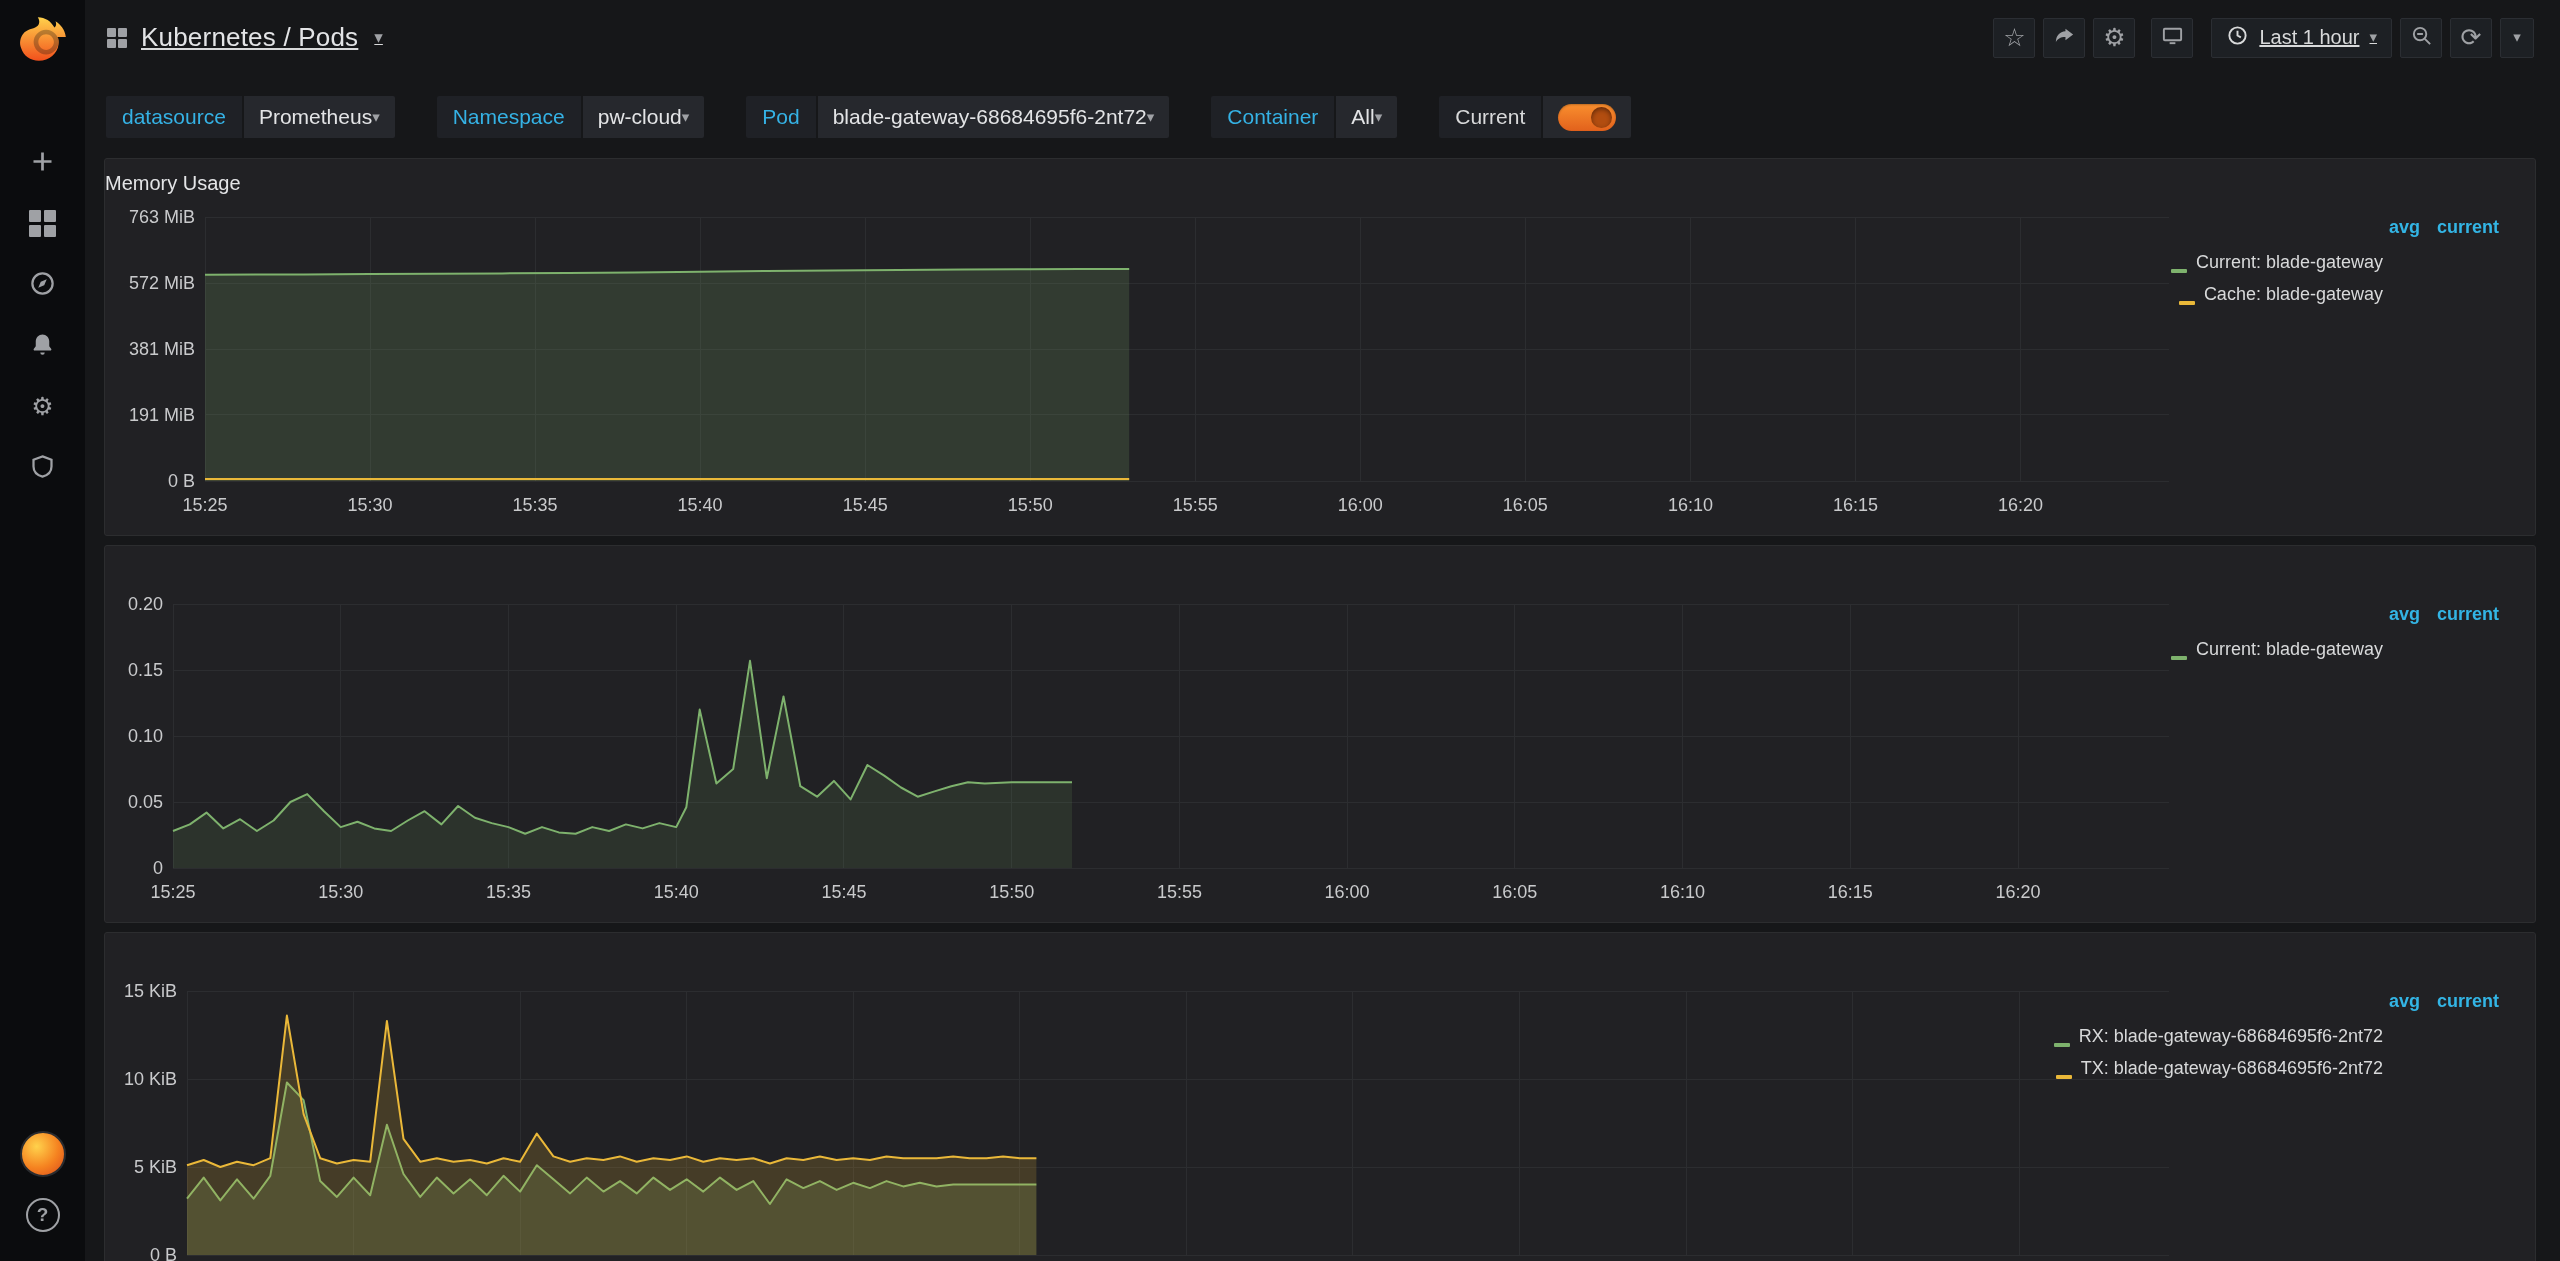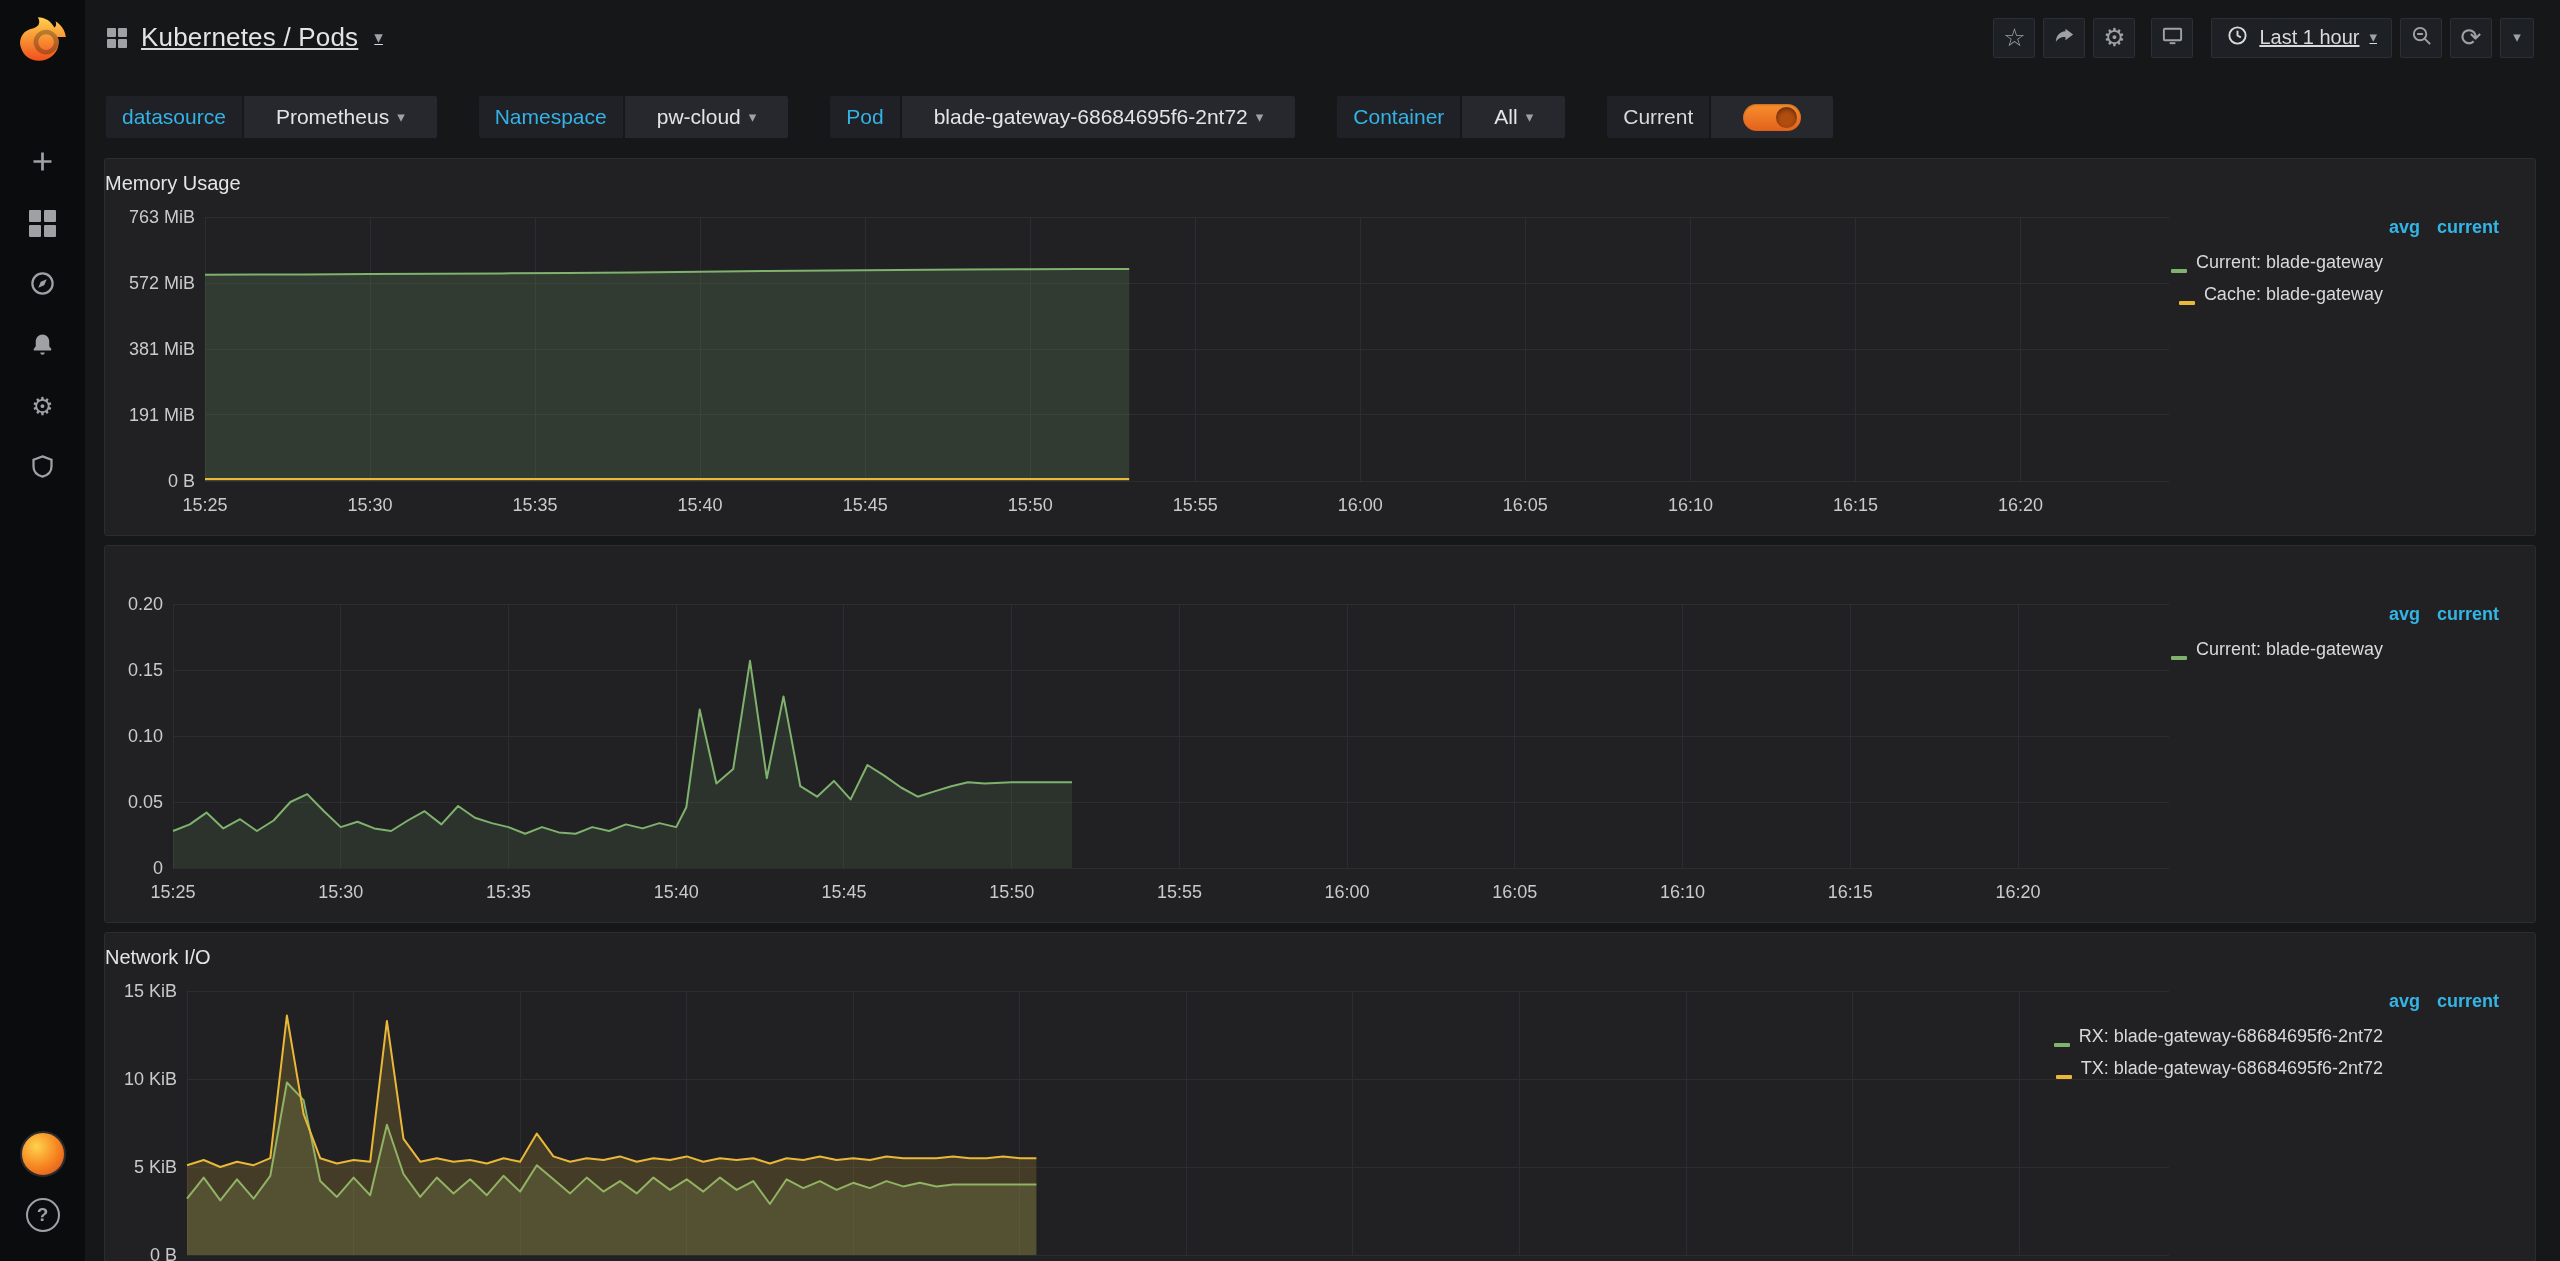--- a/index.html
+++ b/index.html
@@ -42,21 +42,21 @@
   .glyph{font-family:"DejaVu Sans","Liberation Sans",sans-serif;line-height:1;}
   .g26{font-size:25px;}
 
   
   .submenu{display:flex;align-items:flex-end;padding:21px 20px 20px 21px;gap:42px;flex-shrink:0;}
   .chip{display:flex;align-items:stretch;height:42px;}
   .chip-label{background:#1f2126;color:#35b2e5;font-size:21px;display:flex;align-items:center;
     padding:0 16px;border-radius:2px 0 0 2px;}
   .chip-label.plain{color:#d8d9da;}
   .chip-value{background:#26282d;color:#e3e4e6;font-size:21px;display:flex;align-items:center;
-    gap:8px;padding:0 32px;margin-left:2px;border-radius:0 2px 2px 0;cursor:pointer;white-space:nowrap;}
+    gap:0;padding:0 15px;margin-left:2px;border-radius:0 2px 2px 0;cursor:pointer;white-space:nowrap;}
   .vcaret{color:#9fa1a5;font-size:15px;}
   .switch{width:58px;height:27px;border-radius:14px;position:relative;cursor:pointer;
     background:linear-gradient(#f98f2e,#e2611c);box-shadow:inset 0 1px 2px rgba(0,0,0,.25);}
   .switch .knob{position:absolute;right:4px;top:3px;width:21px;height:21px;border-radius:50%;
     background:#b24d10;box-shadow:inset 0 2px 5px rgba(0,0,0,.45);}
 
   
   .dashboard{padding:0 24px 8px 19px;}
   .panel{position:relative;background:#212124;border:1px solid #2c2d2f;border-radius:3px;
     height:376px;margin-bottom:9px;overflow:hidden;}
@@ -347,21 +347,20 @@
         <aside class="legend" id="legend-cpu">
             <div class="legend-links"><a>avg</a><a>current</a></div>
             <div class="legend-row">
               <span class="licon" style="background:#7eb26d"></span>
               <span>Current: blade-gateway</span>
             </div>
           </aside>
       </section>
 
       <section class="panel">
-        <header class="panel-title">Network I/O</header>
         <div class="chart" id="chart-network"><svg width="2054" height="322">
               <line class="grid" x1="70.0" y1="12" x2="70.0" y2="276"></line>
               <text class="xlab" text-anchor="middle" x="70.0" y="306">15:25</text>
               <line class="grid" x1="236.6" y1="12" x2="236.6" y2="276"></line>
               <text class="xlab" text-anchor="middle" x="236.6" y="306">15:30</text>
               <line class="grid" x1="403.1" y1="12" x2="403.1" y2="276"></line>
               <text class="xlab" text-anchor="middle" x="403.1" y="306">15:35</text>
               <line class="grid" x1="569.7" y1="12" x2="569.7" y2="276"></line>
               <text class="xlab" text-anchor="middle" x="569.7" y="306">15:40</text>
               <line class="grid" x1="736.2" y1="12" x2="736.2" y2="276"></line>

